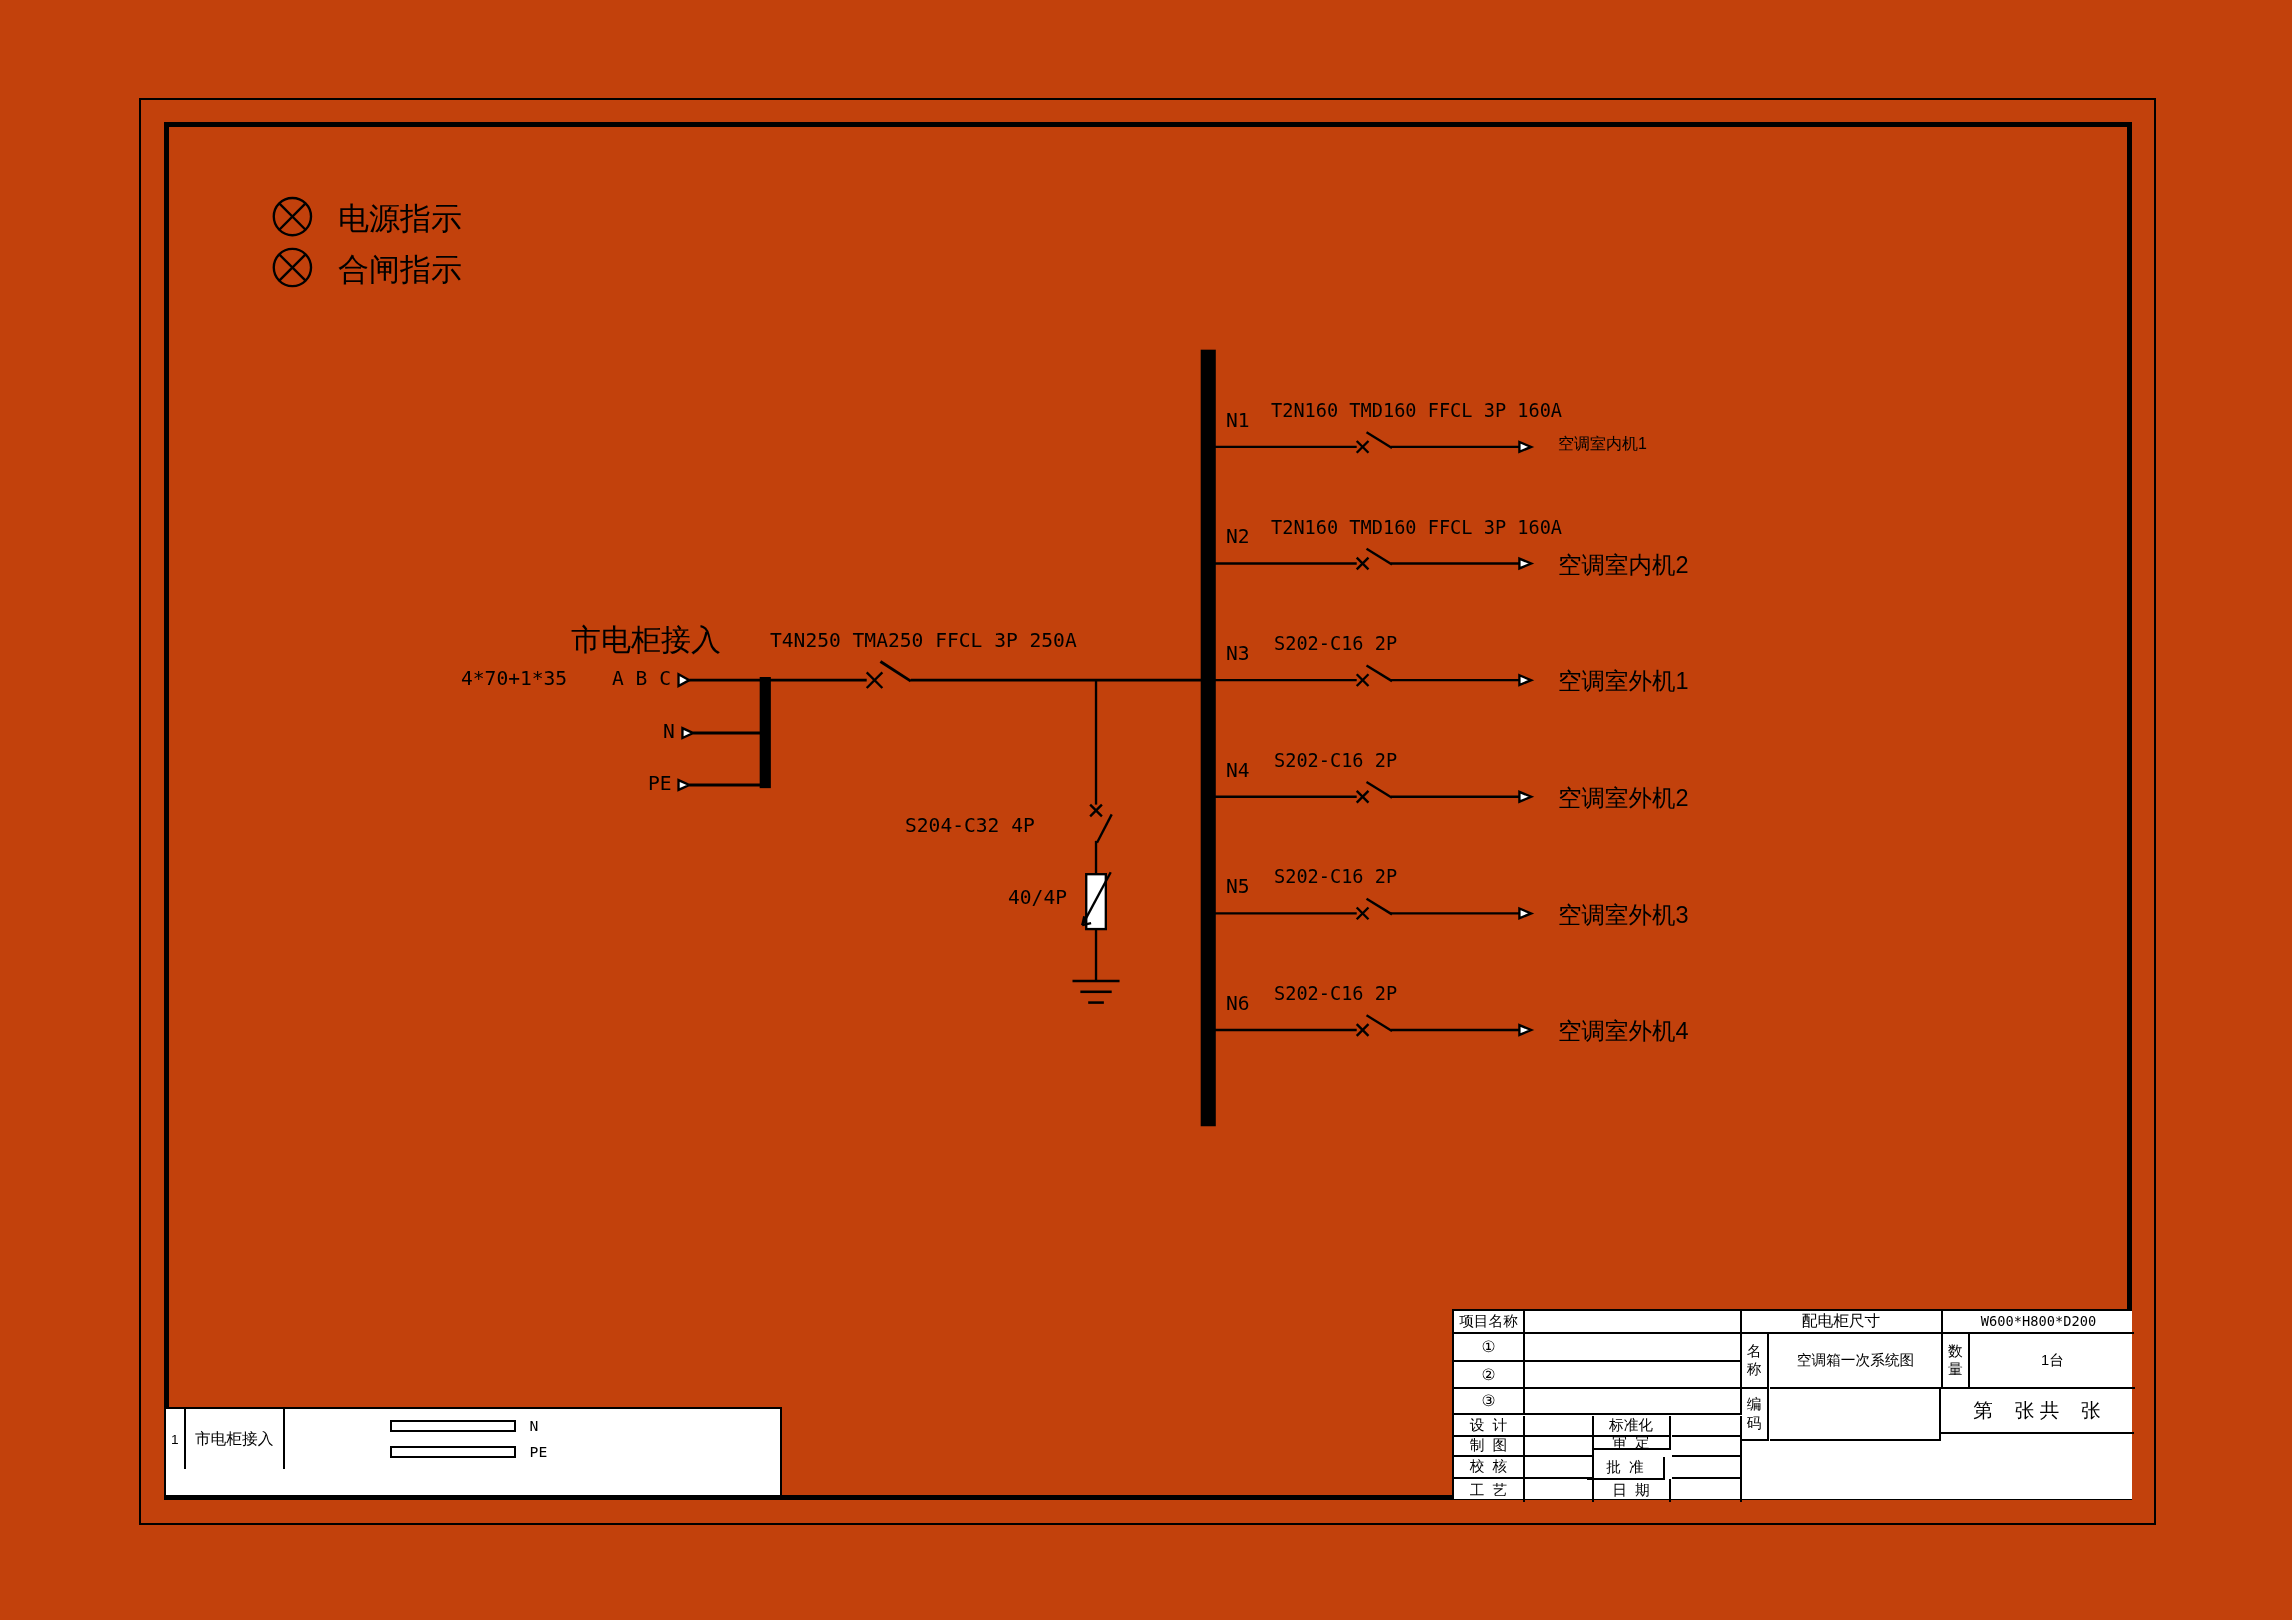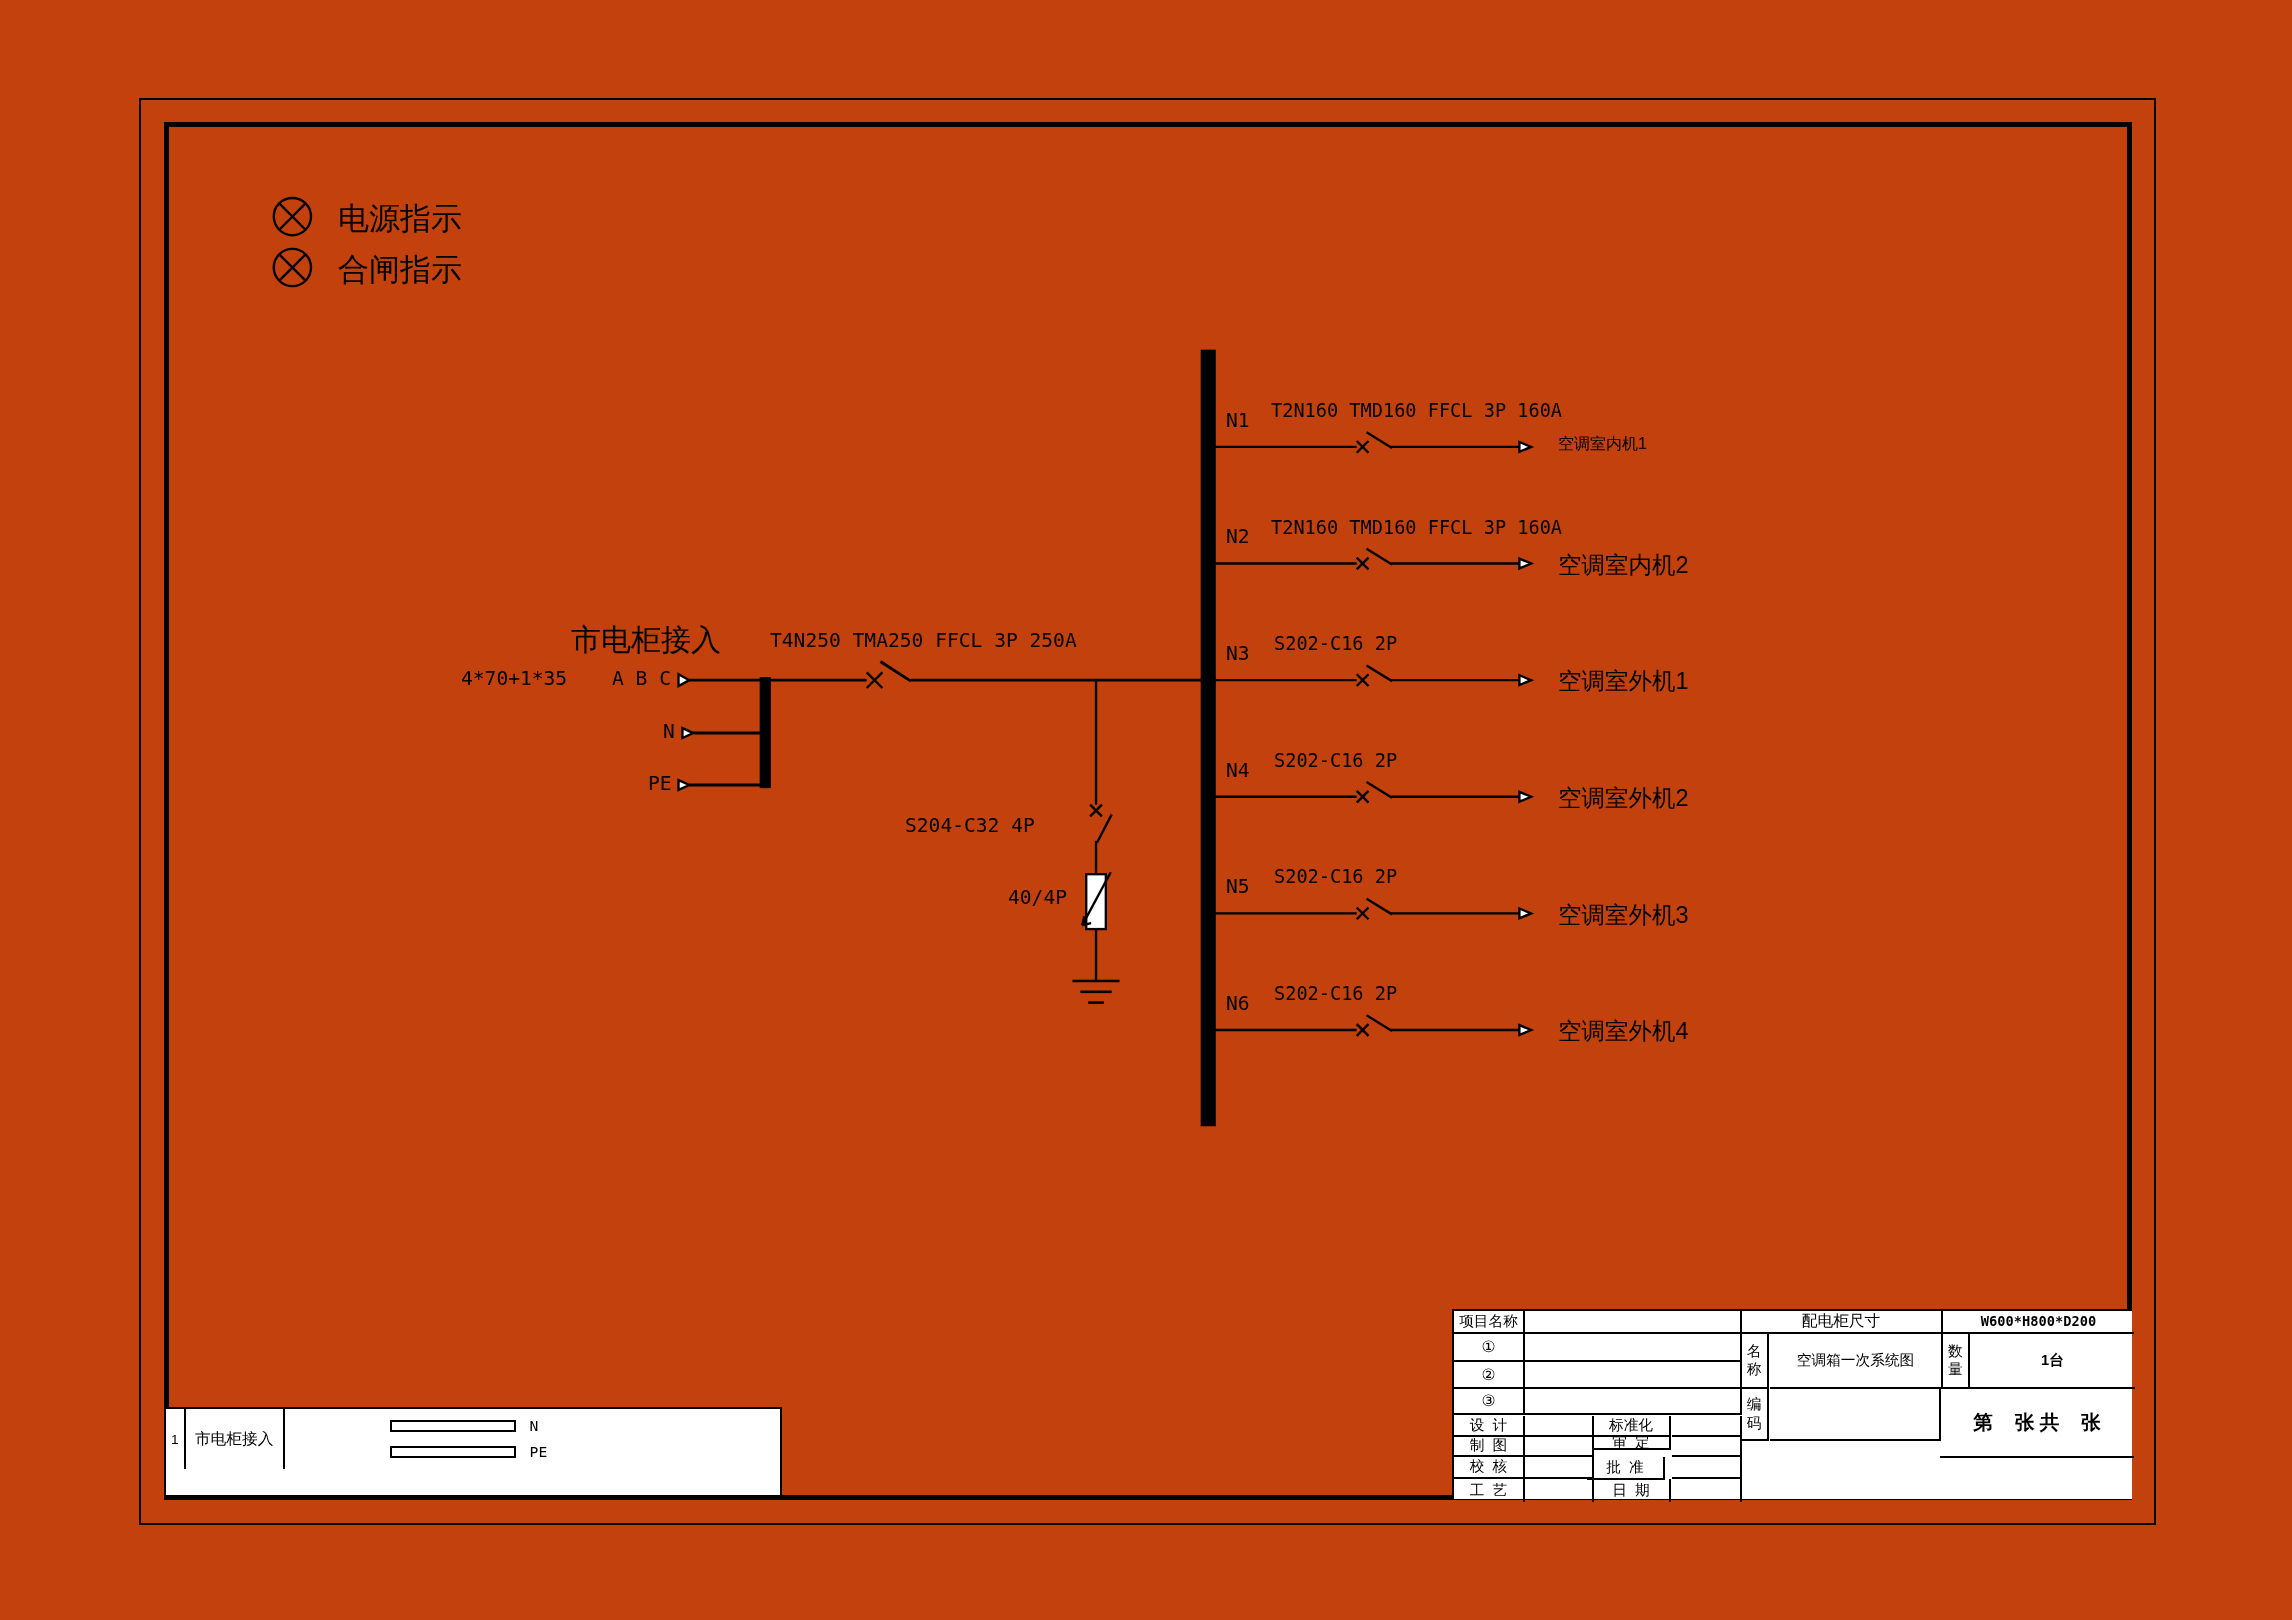--- a/index.html
+++ b/index.html
@@ -26,21 +26,21 @@
   .bus-table .c3{flex:1;position:relative;}
   .bar-rect{position:absolute;width:126px;height:11.8px;border:2px solid #000;
         box-sizing:border-box;background:#fff;}
   .bar-lbl{position:absolute;font-size:14.7px;font-family:"DejaVu Sans Mono",monospace;}
   
   .titleblock{position:absolute;left:1452px;top:1309px;width:680px;height:190px;
         border-top:2px solid #000;border-left:2px solid #000;box-sizing:border-box;background:#fff;}
   .tb-cell{position:absolute;box-sizing:border-box;border-right:2px solid #000;
         border-bottom:2px solid #000;display:flex;align-items:center;justify-content:center;
         font-size:14.7px;overflow:hidden;}
-  .nbr{border-right:none;font-weight:bold;}
+  .nbr{border-right:none;}
   .nbb{border-bottom:none;}
   .pre{white-space:pre;}
   .vtxt{width:15.7px;word-break:break-all;text-align:center;line-height:1.25;}
 </style>
 </head>
 <body>
 
 <div class="page">
 
   <div class="border-outer"></div>
@@ -250,19 +250,19 @@
     </div>
     <div class="tb-cell" style="left:489px;top:22.5px;width:26.5px;height:55px;">
       <div class="vtxt">数量</div>
     </div>
     <div class="tb-cell nbr" style="left:516px;top:22.5px;width:165px;height:55px;">1台</div>
 
     <div class="tb-cell" style="left:287px;top:77px;width:28px;height:53px;">
       <div class="vtxt">编码</div>
     </div>
     <div class="tb-cell" style="left:316px;top:77px;width:171px;height:53px;"></div>
-    <div class="tb-cell pre nbr" style="left:486px;top:77px;width:194px;height:70px;font-size:19.6px;">第    张 共    张</div>
+    <div class="tb-cell pre nbr" style="left:486px;top:77px;width:194px;height:46px;font-size:19.6px;">第    张 共    张</div>
 
     <div class="tb-cell nbr nbb" style="left:287px;top:130px;width:393px;height:60px;"></div>
   </div>
 
 </div>
 
 
 </body></html>

